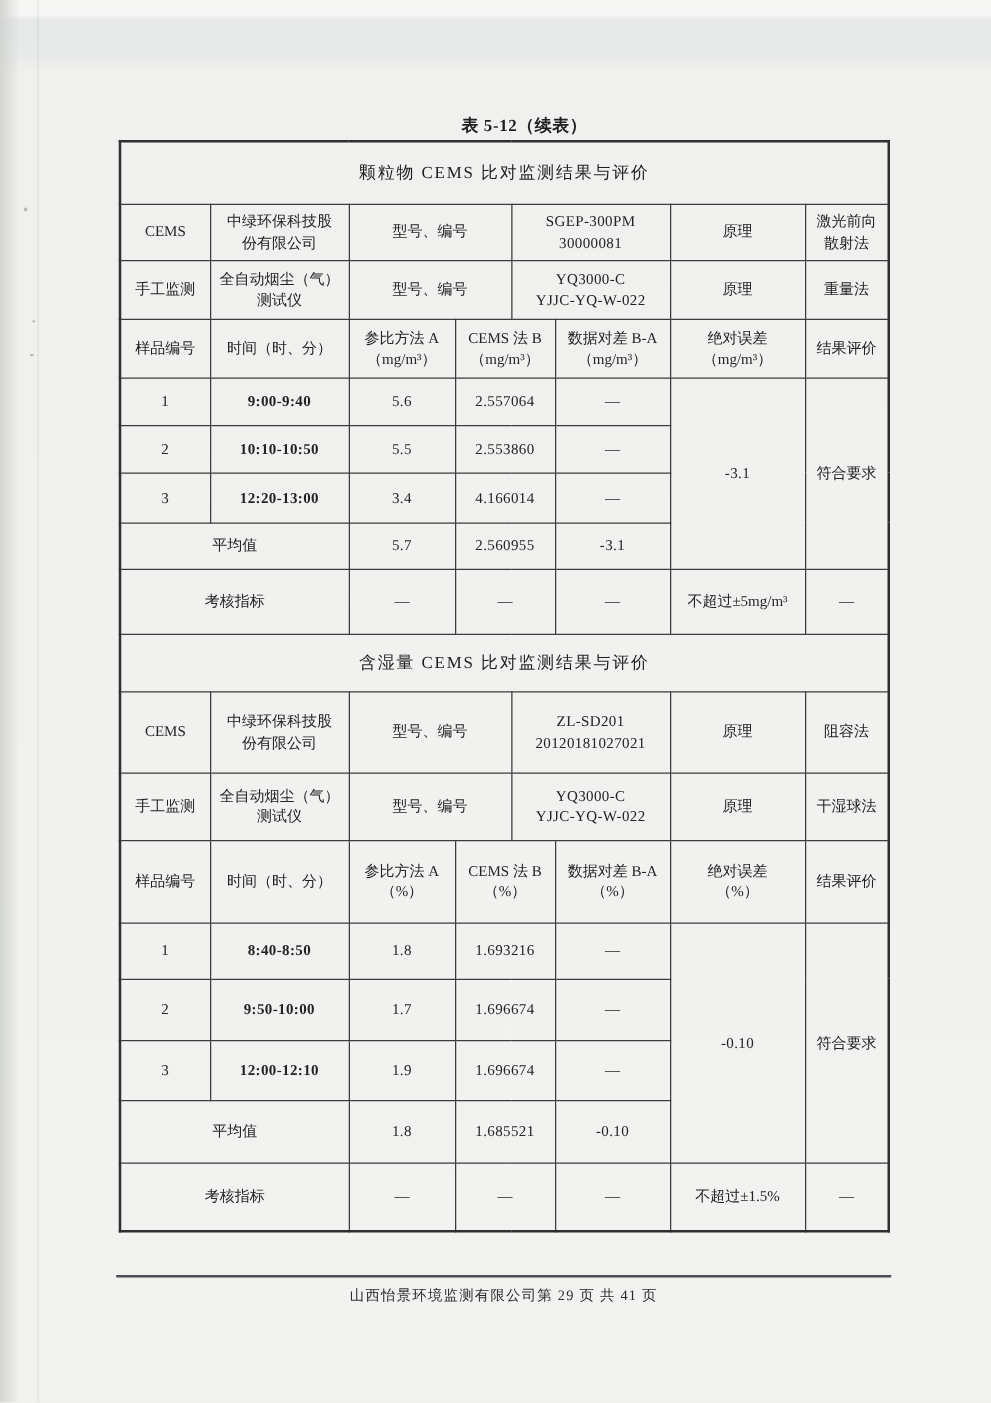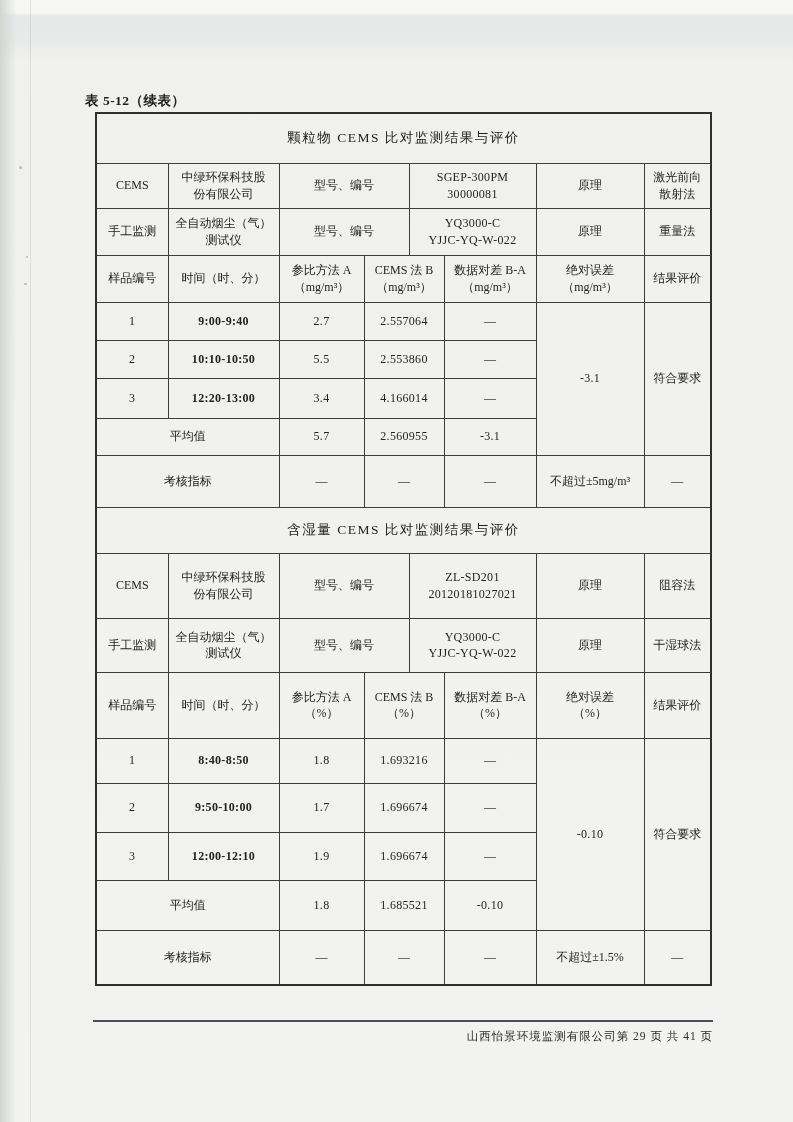--- a/index.html
+++ b/index.html
@@ -18,24 +18,24 @@
   .left-edge{
     position:absolute;left:0;top:0;width:16px;height:1122px;
     background:linear-gradient(90deg,#d3d5d2,rgba(211,213,210,0));
   }
   .scan-line{
     position:absolute;left:30px;top:0;width:1px;height:1122px;
     background:rgba(140,145,140,0.18);
   }
   .speck{position:absolute;border-radius:50%;background:#8b8d8a;opacity:.55;}
   .doc-title{
-    position:absolute;left:85px;top:92px;width:615px;
+    position:absolute;left:112px;top:92px;width:615px;
     display:flex;justify-content:center;gap:28px;
     font-size:13.5px;font-weight:bold;color:#1f1f1f;
-    letter-spacing:.5px;white-space:nowrap;flex-direction:column;
+    letter-spacing:.5px;white-space:nowrap;
   }
   .tbl-wrap{position:absolute;left:95px;top:112px;}
   table{
     border-collapse:collapse;table-layout:fixed;width:617px;
     border:2px solid #2f2f2f;
   }
   td{
     border:1px solid #3c3c3c;
     text-align:center;vertical-align:middle;
     font-size:12px;color:#232323;
@@ -43,21 +43,21 @@
     white-space:pre-line;
     overflow:hidden;
   }
   td.section-title{font-size:13.5px;letter-spacing:1.5px;color:#1e1e1e;}
   td.bold{font-weight:bold;letter-spacing:.3px;text-align:center;}
   td.num{letter-spacing:.3px;}
   .footer{
     position:absolute;left:93px;top:1020px;width:620px;
     border-top:2px solid #4a4f55;
     padding-top:7px;
-    display:flex;justify-content:flex-end;
+    display:flex;justify-content:center;
     font-size:11.5px;color:#2b2b2b;letter-spacing:1px;
   }
 </style>
 </head>
 <body>
 
 <div class="page">
   <div class="left-edge"></div>
   <div class="scan-line"></div>
   <div class="speck" style="left:19px;top:166px;width:3px;height:3px;"></div>
@@ -115,21 +115,21 @@
 （mg/m³）</td>
         <td>数据对差 B-A
 （mg/m³）</td>
         <td>绝对误差
 （mg/m³）</td>
         <td>结果评价</td>
       </tr>
       <tr style="height:38px">
         <td class="num">1</td>
         <td class="bold">9:00-9:40</td>
-        <td class="num">2.7</td>
+        <td class="num">5.6</td>
         <td colspan="2" class="num">2.557064</td>
         <td>—</td>
         <td rowspan="4" class="num">-3.1</td>
         <td rowspan="4">符合要求</td>
       </tr>
       <tr style="height:38px">
         <td class="num">2</td>
         <td class="bold">10:10-10:50</td>
         <td class="num">5.5</td>
         <td colspan="2" class="num">2.553860</td>

